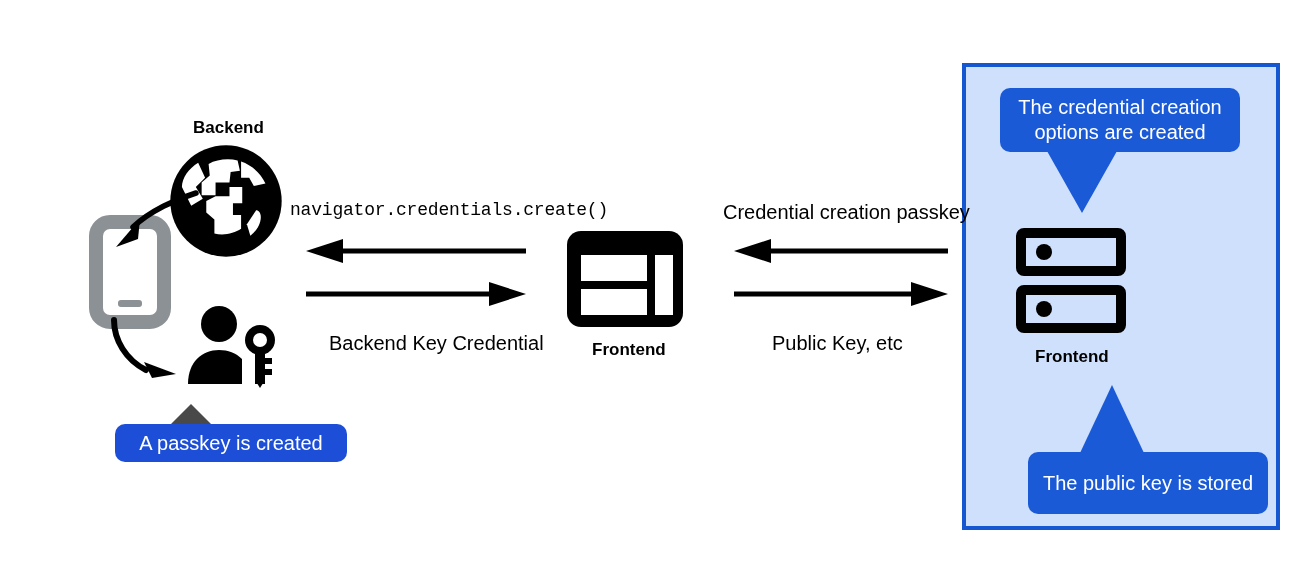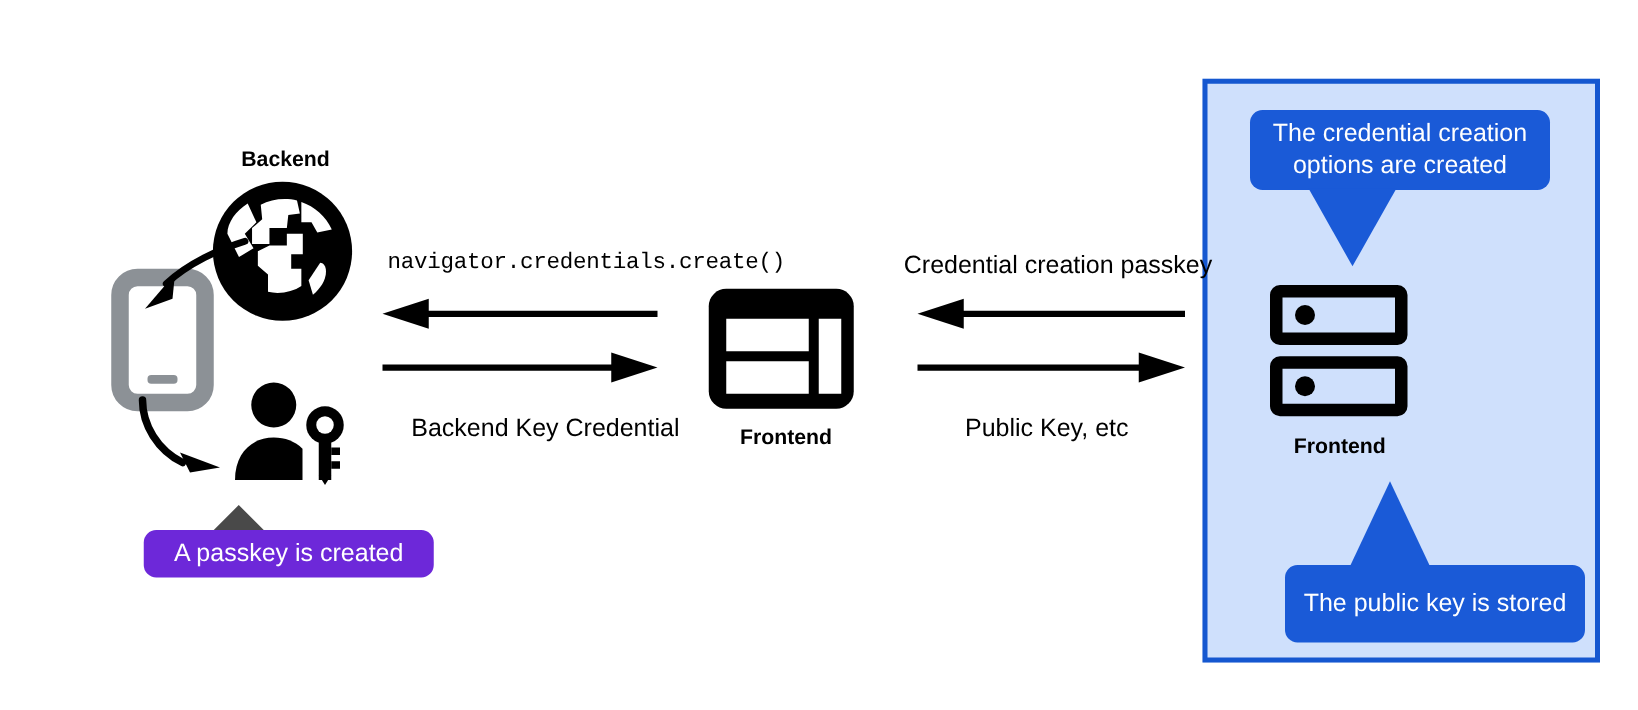--- a/index.html
+++ b/index.html
@@ -48,21 +48,21 @@
     box-sizing: border-box;
     border-radius: 10px;
     display: flex;
     align-items: center;
     justify-content: center;
     text-align: center;
     color: #ffffff;
     line-height: 1.25;
   }
   .callout-blue { background: #1A5AD7; }
-  .callout-gray { background: #6d28d9; }
+  .callout-gray { background: #1d4ed8; }
 
   .tail { width: 0; height: 0; }
   .tail-down {
     border-left: 35px solid transparent;
     border-right: 35px solid transparent;
     border-top: 62px solid #1A5AD7;
   }
   .tail-up-blue {
     border-left: 32px solid transparent;
     border-right: 32px solid transparent;
@@ -127,21 +127,21 @@
       <rect x="69" y="46" width="10" height="32" fill="#000000"></rect>
       <rect x="79" y="52" width="7" height="6" fill="#000000"></rect>
       <rect x="79" y="63" width="7" height="6" fill="#000000"></rect>
       <path d="M69 74 L79 74 L74 82 Z" fill="#000000"></path>
     </svg>
   </div>
 
   <div class="abs tail tail-up-gray" style="left:169px; top:404px;"></div>
   <div class="abs callout callout-gray" style="left:115px; top:424px; width:232px; height:38px; font-size:20px;">A passkey is created</div>
 
-  <div class="abs label label-mono" style="left:290px; top:200px; font-size:18px;margin-left:20px;">navigator.credentials.create()</div>
+  <div class="abs label label-mono" style="left:290px; top:200px; font-size:18px;">navigator.credentials.create()</div>
 
   <div class="abs" style="left:305px; top:238px;">
     <svg width="222" height="26" viewBox="0 0 222 26">
       <line x1="36" y1="13" x2="221" y2="13" stroke="#000000" stroke-width="5"></line>
       <path d="M1 13 L38 1 L38 25 Z" fill="#000000"></path>
     </svg>
   </div>
 
   <div class="abs" style="left:305px; top:281px;">
     <svg width="222" height="26" viewBox="0 0 222 26">

